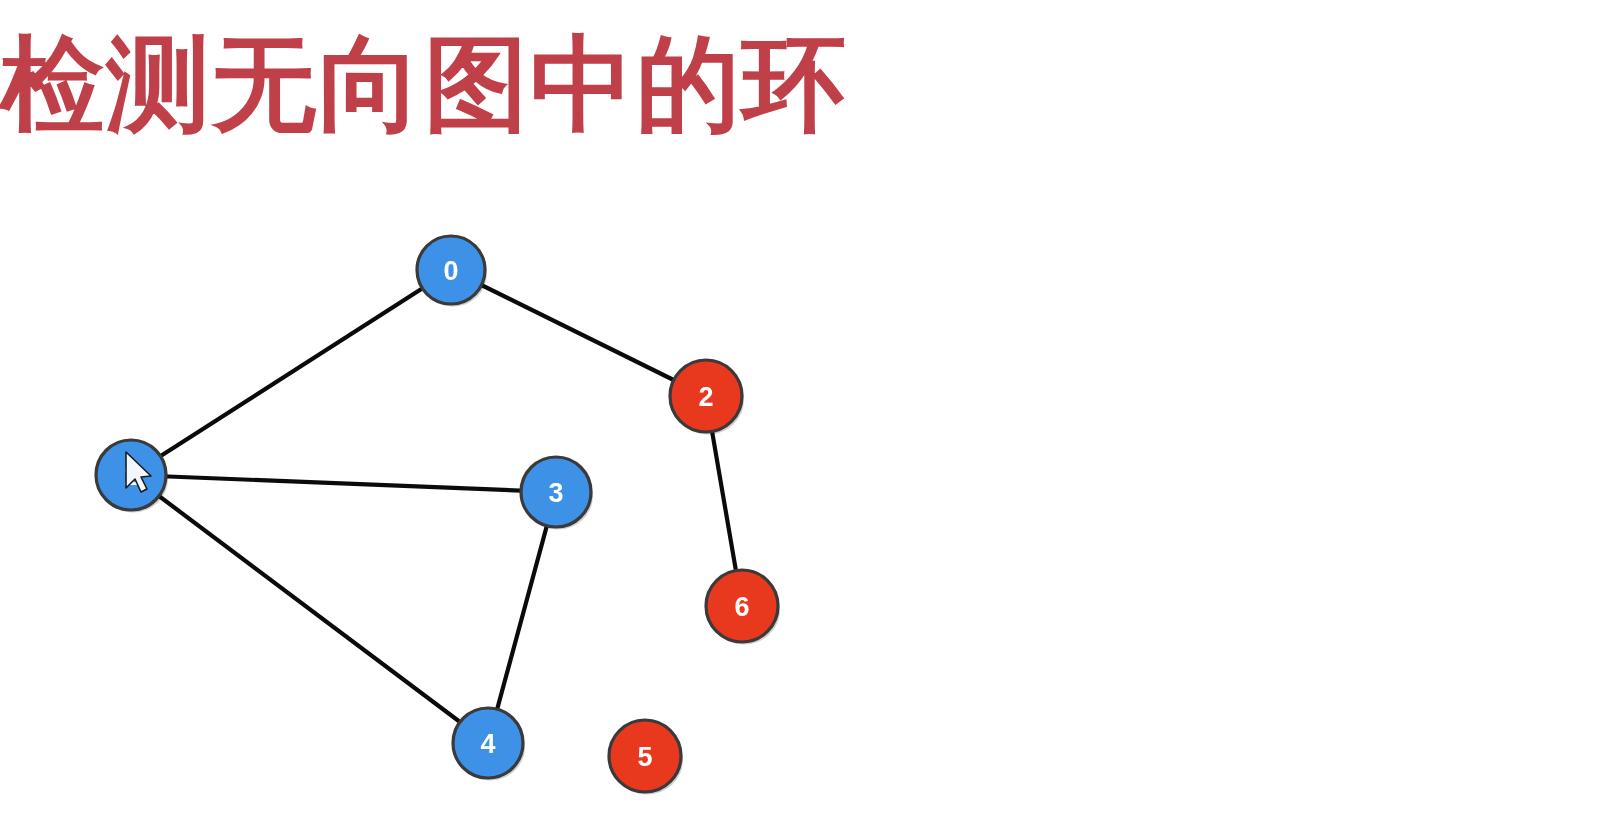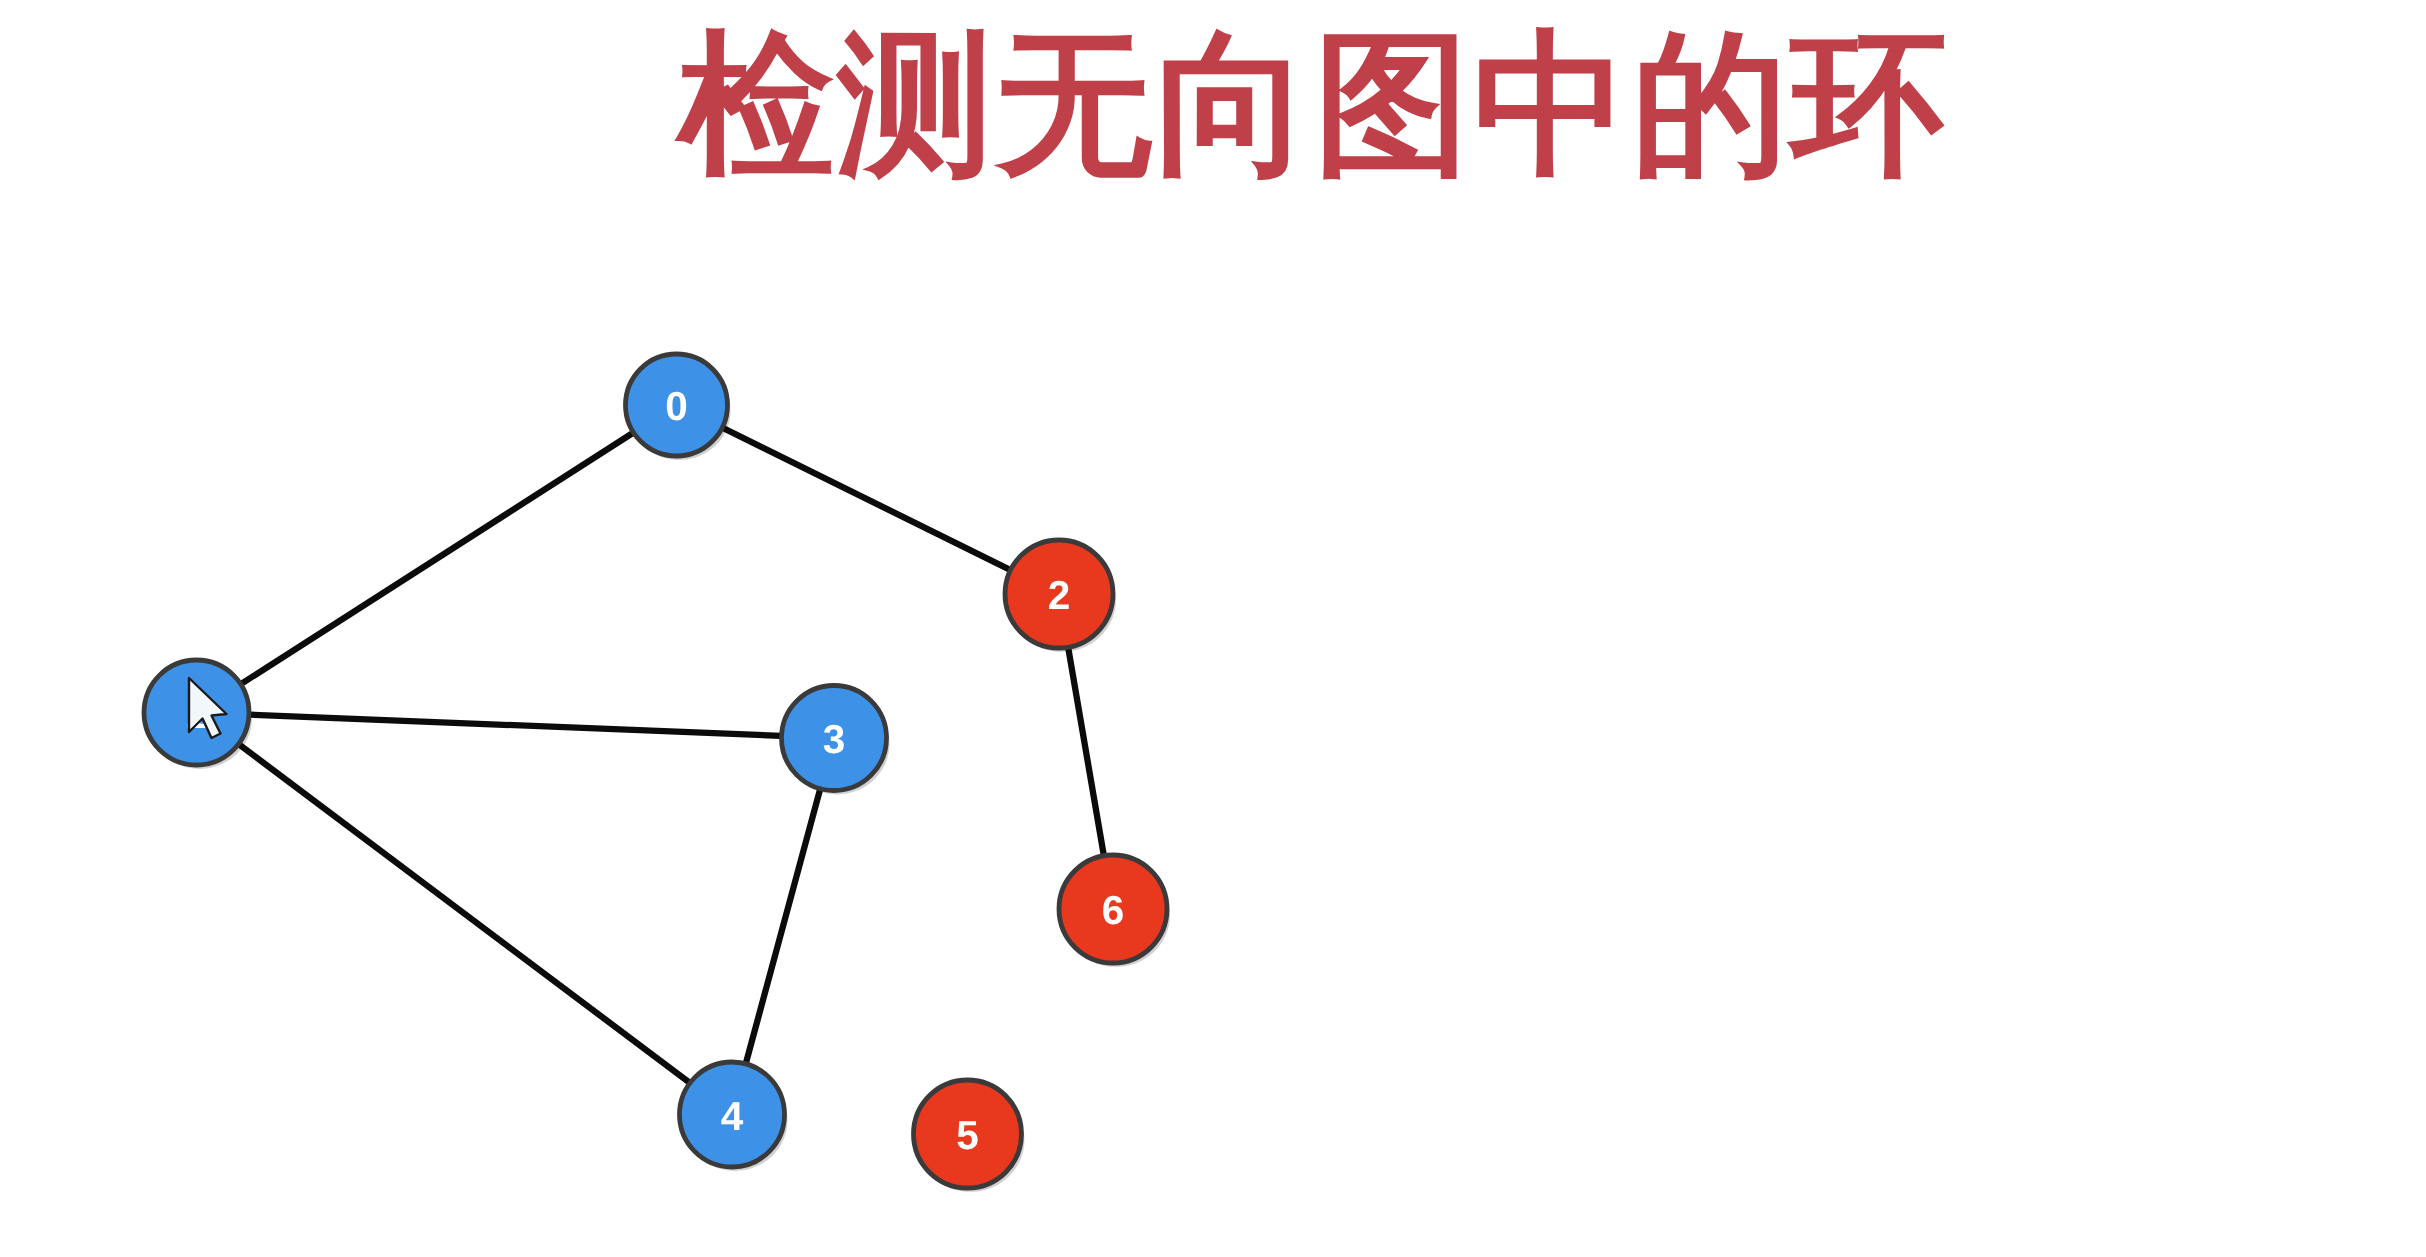--- a/index.html
+++ b/index.html
@@ -13,23 +13,23 @@
   #stage {
     position: relative;
     width: 1617px;
     height: 838px;
     background: #ffffff;
     overflow: hidden;
   }
   #title {
     position: absolute;
     left: 0;
-    top: 10px;
+    top: 24px;
     width: 1300px;
-    text-align: right;
+    text-align: left;
     font-family: "Liberation Sans", sans-serif;
     font-weight: 700;
     font-size: 104px;
     line-height: 120px;
     letter-spacing: 2px;
     color: #C0404A;
     white-space: nowrap;
     user-select: none;
   }
   #graph-canvas {

